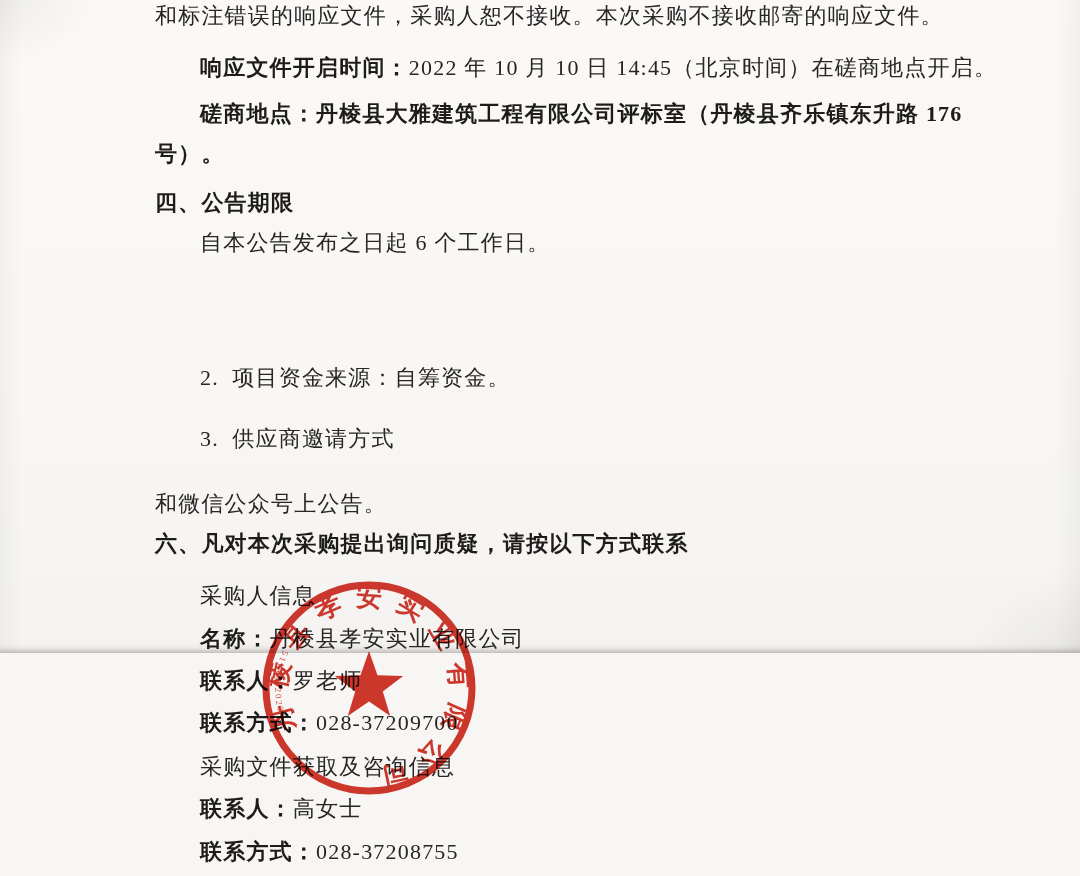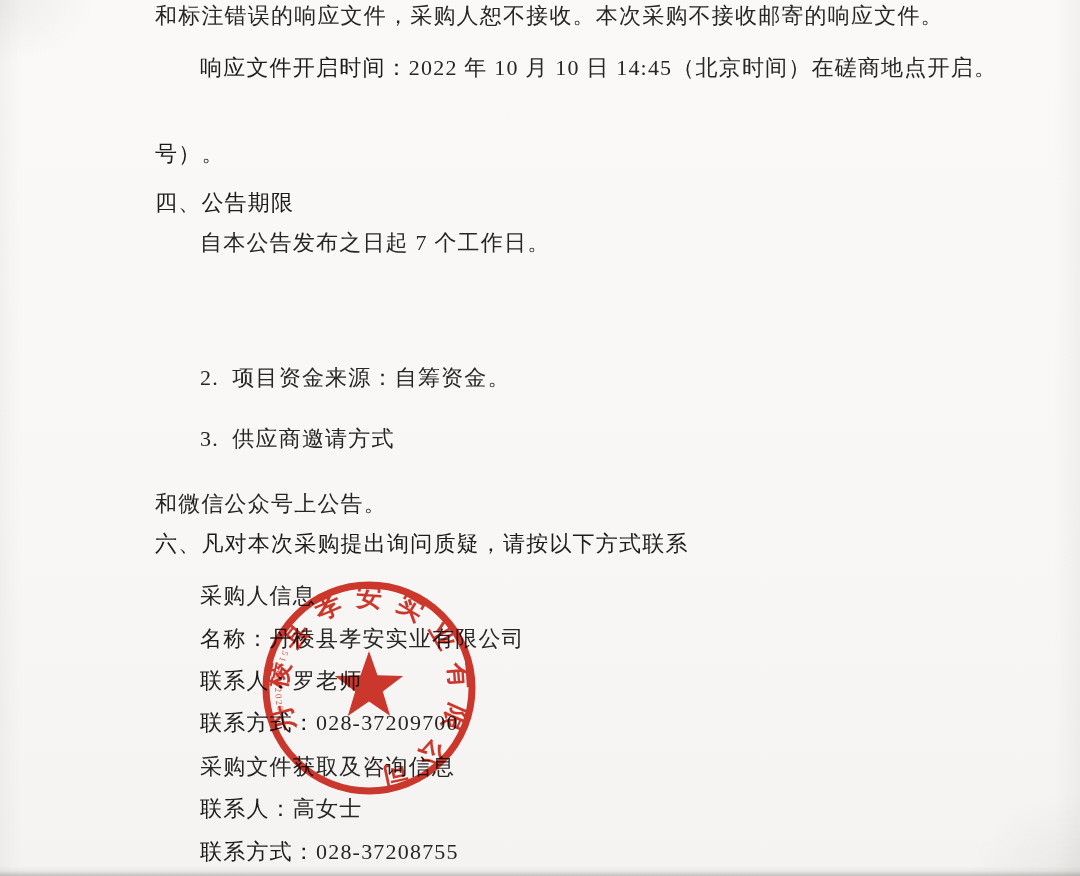--- a/index.html
+++ b/index.html
@@ -2,35 +2,35 @@
 <html><head>
 <meta charset="utf-8">
 <style>
   html,body{margin:0;padding:0;}
   body{
     width:1080px;height:876px;overflow:hidden;
     font-family:"Liberation Serif","DejaVu Serif",serif;
     background:#f7f6f4;
   }
   .page{
-    position:relative;width:1080px;height:876px;
+    position:relative;width:1080px;height:653px;
     background:
       linear-gradient(to top, rgba(110,108,104,.38), rgba(110,108,104,.08) 5px, rgba(0,0,0,0) 10px),
       radial-gradient(140px 90px at 0 0, rgba(0,0,0,.05), rgba(0,0,0,0) 70%),
       radial-gradient(160px 120px at 100% 100%, rgba(0,0,0,.05), rgba(0,0,0,0) 70%),
       linear-gradient(to left, rgba(0,0,0,.035), rgba(0,0,0,0) 26px),
       linear-gradient(to right, rgba(0,0,0,.03), rgba(0,0,0,0) 22px),
       linear-gradient(180deg,#faf9f7 0%,#f8f7f5 60%,#f4f3f1 100%);
   }
   .ln{
     position:absolute;
     font-size:22px;line-height:26px;letter-spacing:1.2px;
     color:#272625;white-space:pre;
   }
-  .b{font-weight:normal;color:#1d1c1b;}
+  .b{font-weight:bold;color:#1d1c1b;}
   .ind{left:200px;}
   .flush{left:155px;}
   .cbx{
     display:inline-block;width:21px;height:21px;
     border:2px solid #3a3938;border-radius:1px;
     line-height:21px;text-align:center;
     font-size:17px;letter-spacing:0;
     vertical-align:-4px;margin-right:8px;color:#2c2b2a;
   }
   .seal{
@@ -41,24 +41,25 @@
 </style>
 </head>
 <body>
 
 <div class="page">
 
   <div class="ln flush" style="top:3px">和标注错误的响应文件，采购人恕不接收。本次采购不接收邮寄的响应文件。</div>
 
   <div class="ln ind" style="top:55px"><span class="b">响应文件开启时间：</span><span>2022 年 10 月 10 日 14:45（北京时间）在磋商地点开启。</span></div>
 
+  <div class="ln ind b" style="top:101px">磋商地点：丹棱县大雅建筑工程有限公司评标室（丹棱县齐乐镇东升路 176</div>
   <div class="ln flush b" style="top:141px">号）。</div>
 
   <div class="ln flush b" style="top:190px">四、公告期限</div>
-  <div class="ln ind" style="top:230px">自本公告发布之日起 7 个工作日。</div>
+  <div class="ln ind" style="top:230px">自本公告发布之日起 6 个工作日。</div>
 
   <div class="ln ind" style="top:365px">2.  项目资金来源：自筹资金。</div>
   <div class="ln ind" style="top:426px">3.  供应商邀请方式</div>
 
   <div class="ln flush" style="top:491px">和微信公众号上公告。</div>
 
   <div class="ln flush b" style="top:531px">六、凡对本次采购提出询问质疑，请按以下方式联系</div>
 
   <div class="ln ind" style="top:583px">采购人信息</div>
   <div class="ln ind" style="top:626px"><span class="b">名称：</span><span>丹棱县孝安实业有限公司</span></div>

